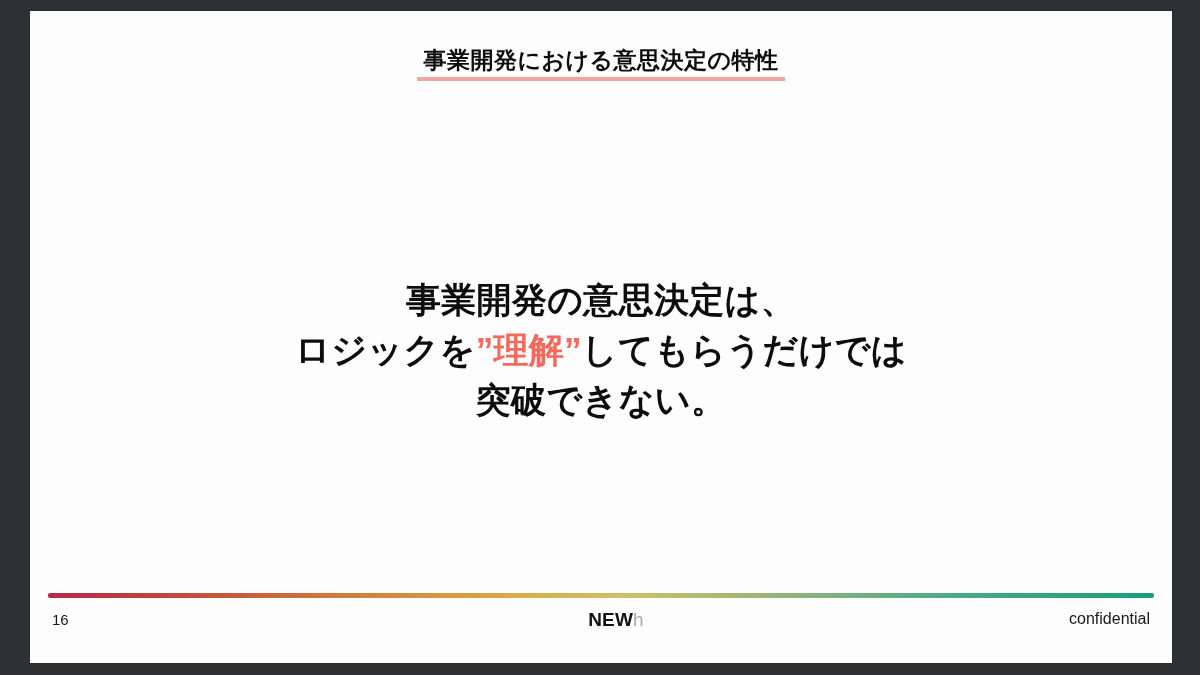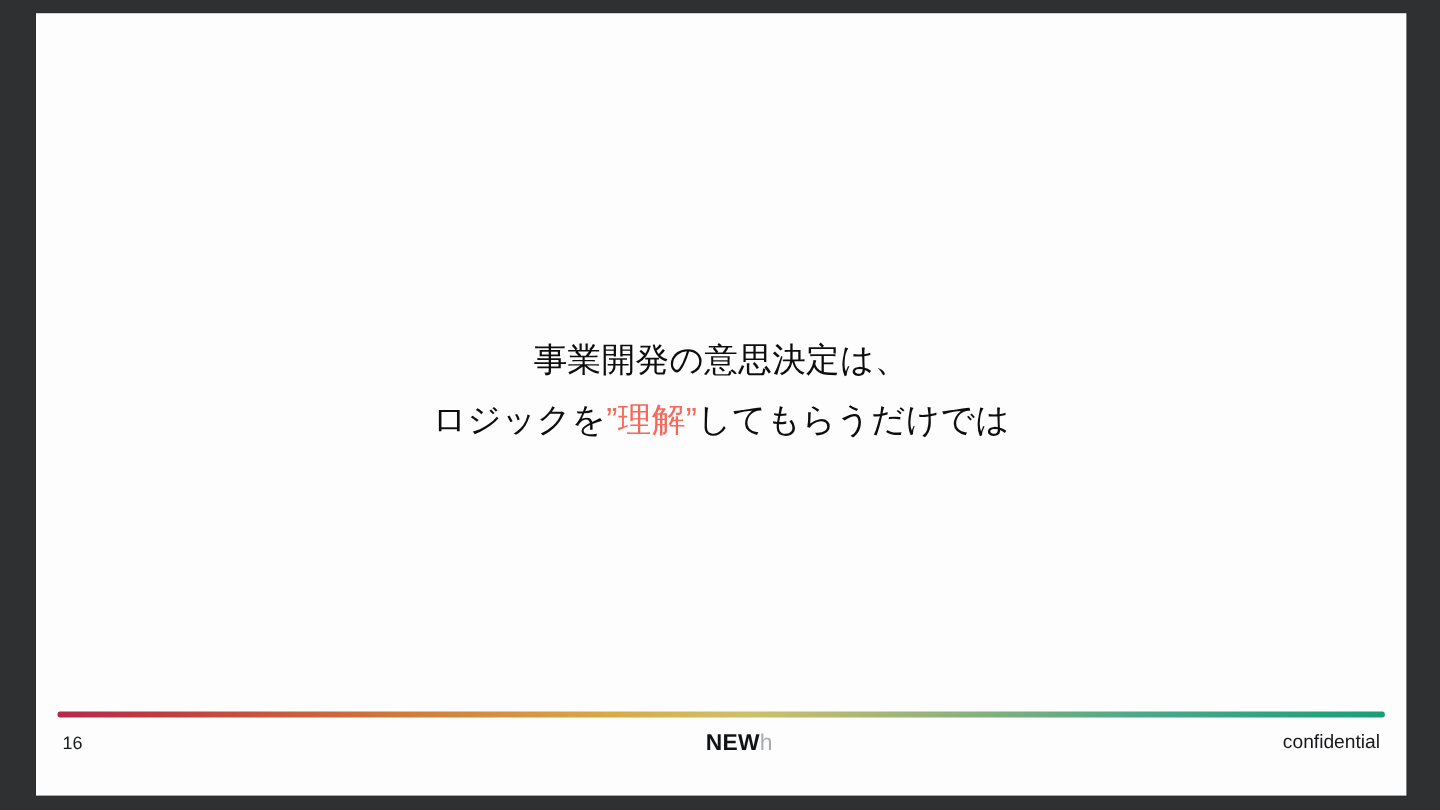--- a/index.html
+++ b/index.html
@@ -54,22 +54,22 @@
     background: #f1a6a0;
   }
 
   
   .statement {
     position: absolute;
     left: 0;
     top: 264px;
     width: 100%;
     text-align: center;
-    font-size: 28px;
-    font-weight: normal;
+    font-size: 35px;
+    font-weight: bold;
     line-height: 50px;
     letter-spacing: 0.3px;
     color: #0d0d0d;
     white-space: nowrap;
   }
   .statement .line { display: block; }
   .accent { color: #f4695b; text-align: right; }
 
   
   .footer {
@@ -128,24 +128,31 @@
     font-size: 16px;
     color: #17181a;
     text-align: center;
   }
 </style>
 </head>
 <body>
 
 <div class="slide">
 
+  <div class="title-wrap">
+    <span class="title">
+      <span>事業開発における意思決定の特性</span>
+      <span class="title-underline"></span>
+    </span>
+  </div>
 
   <div class="statement">
       <span class="line"><span>事業開発の意思決定は、</span></span>
       <span class="line"><span>ロジックを</span><span class="accent">”理解”</span><span>してもらうだけでは</span></span>
+      <span class="line"><span>突破できない。</span></span>
     </div>
 
   <div class="footer">
     <div class="rainbow-rule"></div>
     <div class="page-number">16</div>
     <div class="brand">
       <span class="brand-new">NEW</span><span class="brand-h">h</span>
     </div>
     <div class="confidential">confidential</div>
   </div>

